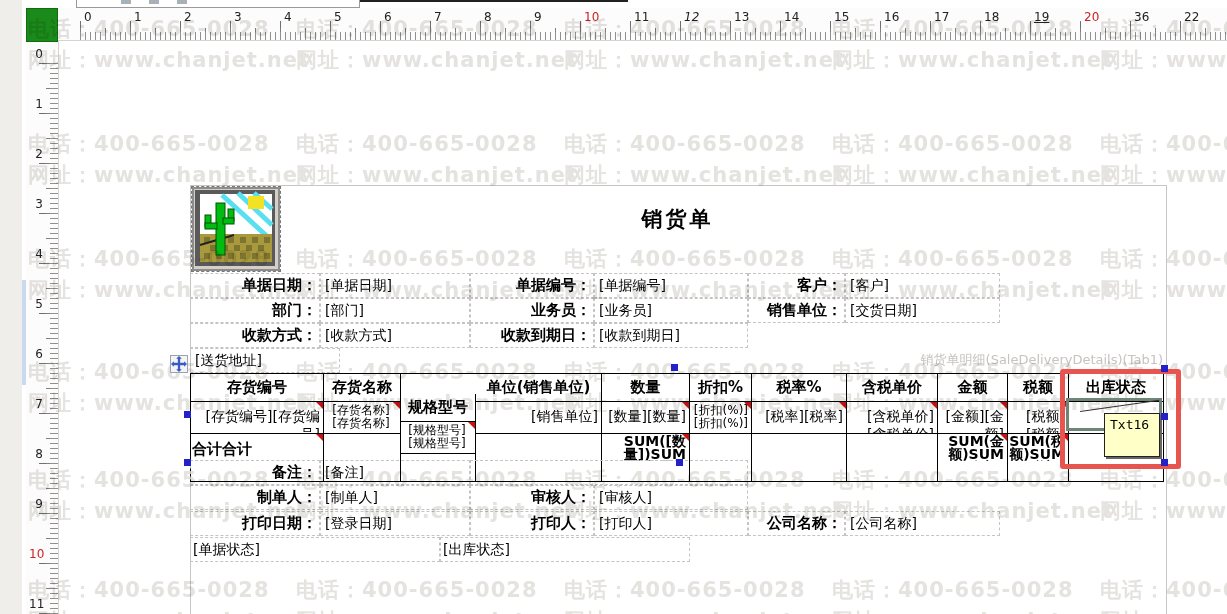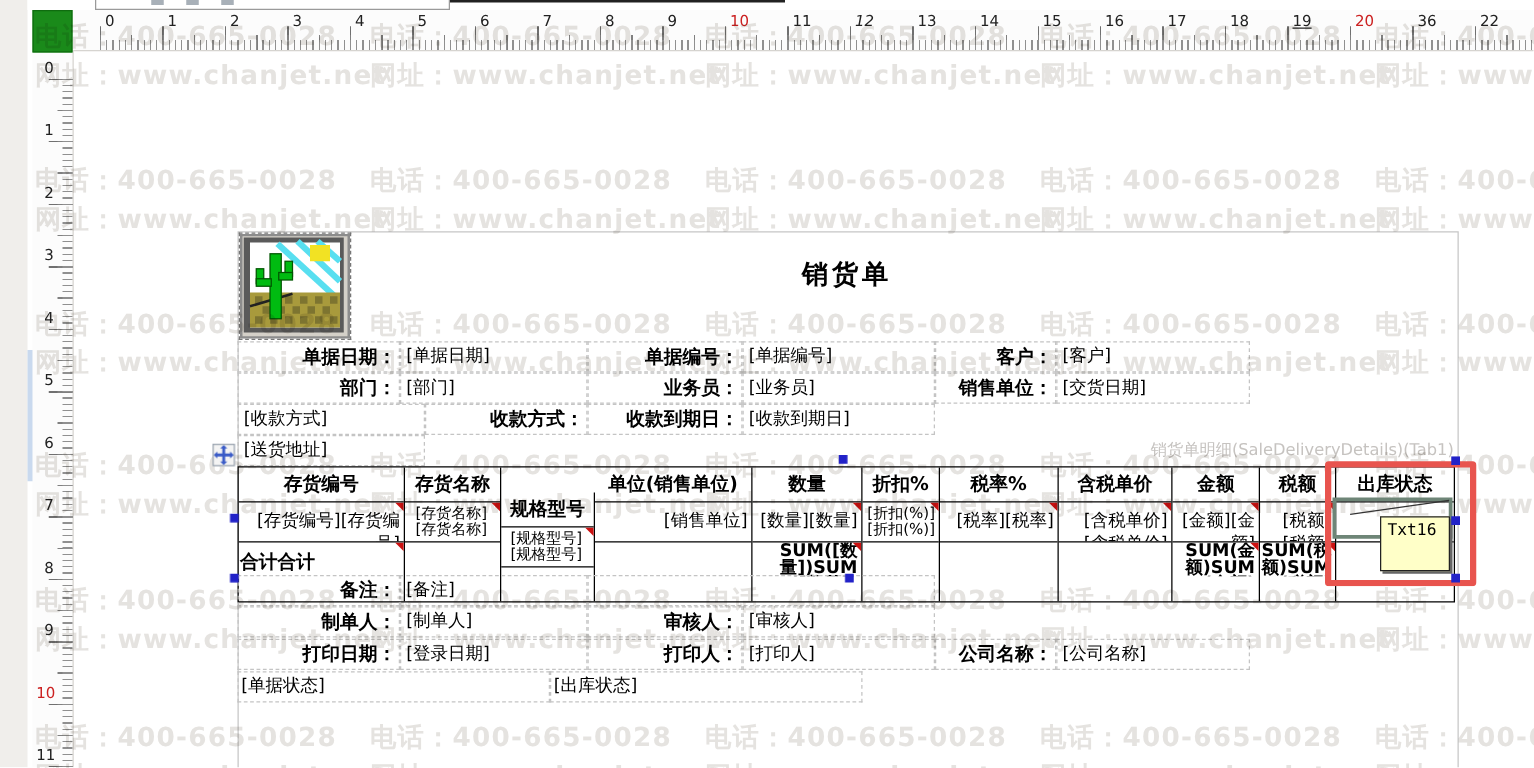--- a/index.html
+++ b/index.html
@@ -253,22 +253,22 @@
   </div>
   <div class="frow" style="top:298px">
     <div class="fcell lab" style="width:130px">部门：</div>
     <div class="fcell val" style="width:150px">[部门]</div>
     <div class="fcell lab" style="width:124px">业务员：</div>
     <div class="fcell val" style="width:154px">[业务员]</div>
     <div class="fcell lab" style="width:97px">销售单位：</div>
     <div class="fcell val" style="width:155px">[交货日期]</div>
   </div>
   <div class="frow" style="top:323px">
+    <div class="fcell lab" style="width:130px">收款方式：</div>
     <div class="fcell val" style="width:150px">[收款方式]</div>
-    <div class="fcell lab" style="width:130px">收款方式：</div>
     <div class="fcell lab" style="width:124px">收款到期日：</div>
     <div class="fcell val" style="width:154px">[收款到期日]</div>
   </div>
   <div class="frow" style="top:348px">
     <div class="fcell val" style="width:150px">[送货地址]</div>
   </div>
 
   <div class="hint">销货单明细(SaleDeliveryDetails)(Tab1)</div>
 
   <div id="tbl">

